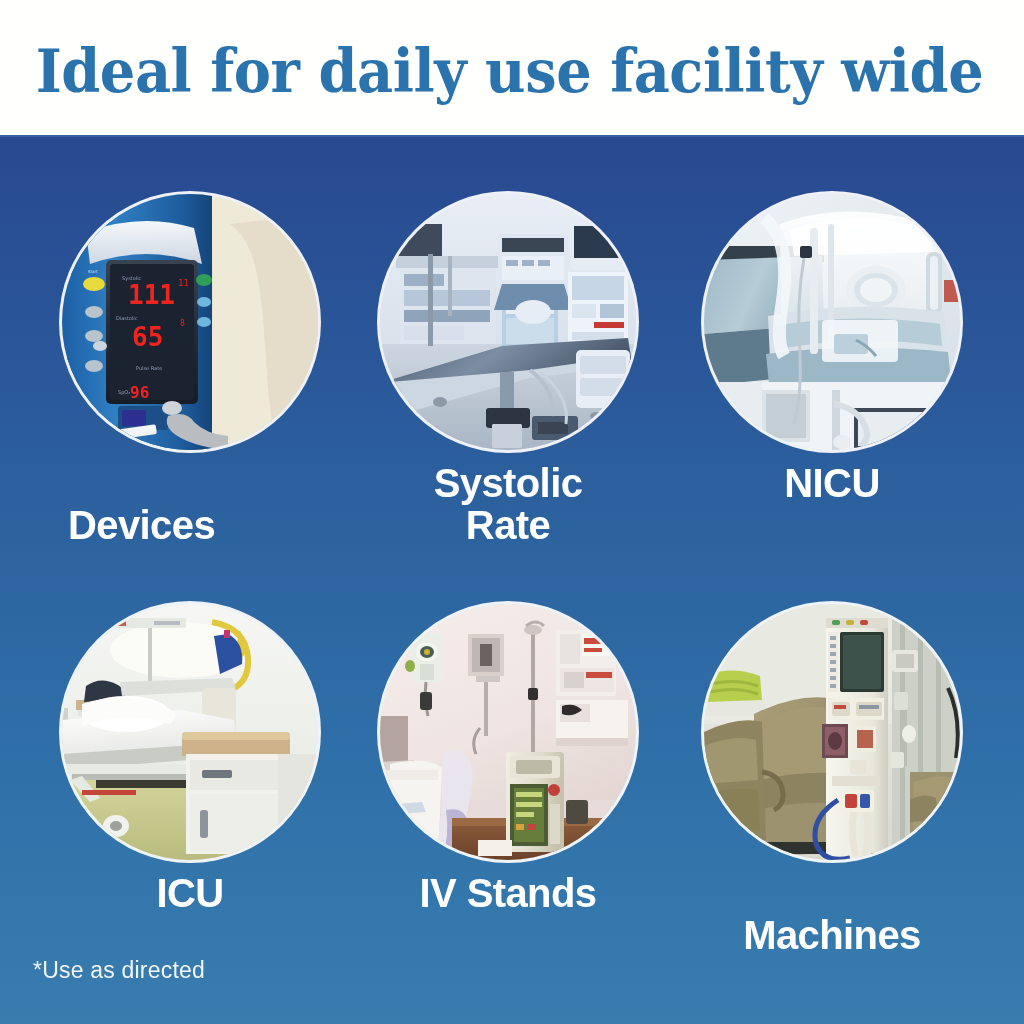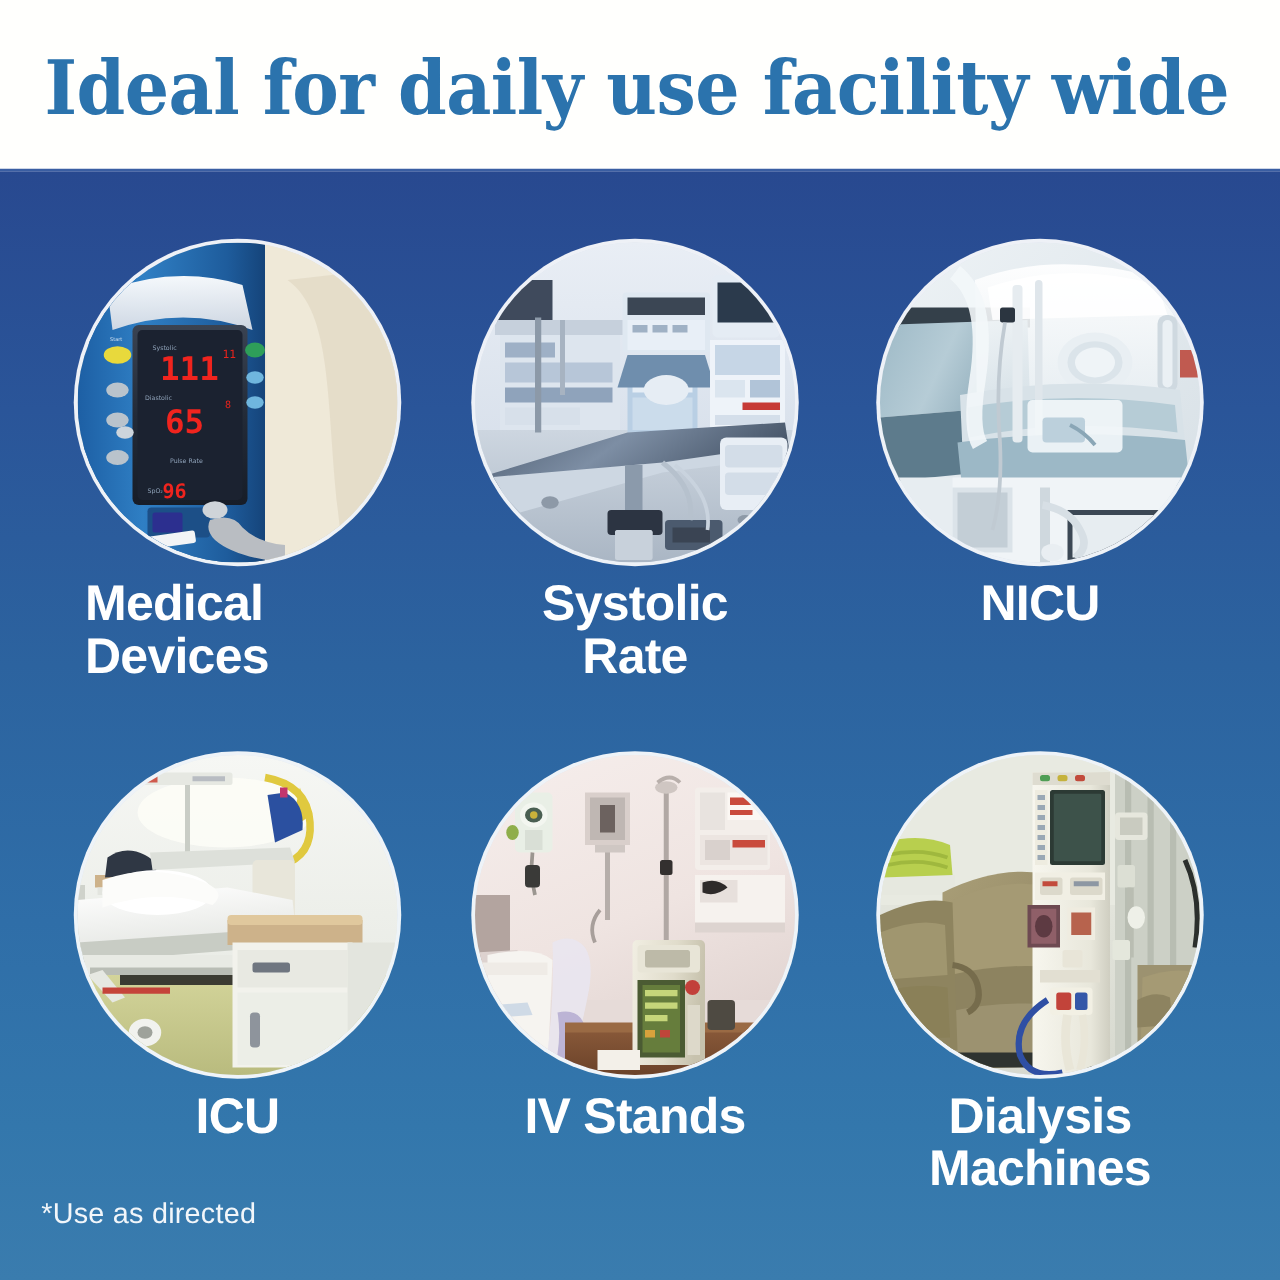--- a/index.html
+++ b/index.html
@@ -153,21 +153,21 @@
               <ellipse cx="142" cy="128" rx="7" ry="5" fill="#6fb6de"></ellipse>
               <rect x="56" y="212" width="50" height="24" rx="3" fill="#1c4f87"></rect>
               <rect x="60" y="216" width="24" height="16" rx="2" fill="#2c2f8f"></rect>
               <path d="M106 222 q18 -6 26 6 q12 12 34 14 l0 14 q-40 -4 -56 -18 q-8 -8 -4 -16 z" fill="#b9bdc2"></path>
               <ellipse cx="110" cy="214" rx="10" ry="7" fill="#cfd4d9"></ellipse>
               <rect x="52" y="236" width="42" height="10" rx="2" fill="#f2f4f6" transform="rotate(-8 52 236)"></rect>
             </svg>
           </div>
         </div>
         <div class="caption left">
-          <span>Medical</span><br>
+          <br>
           <span>Devices</span>
         </div>
       </div>
 
       <div class="cell c2">
         <div class="circle-wrap">
           <div class="circle">
             <svg viewBox="0 0 256 256" xmlns="http://www.w3.org/2000/svg" role="img">
               <defs>
                 <linearGradient id="or-wall" x1="0" y1="0" x2="0" y2="1">
@@ -525,21 +525,21 @@
               <rect x="192" y="50" width="18" height="14" fill="#c9cbc0"></rect>
               <rect x="190" y="88" width="14" height="18" rx="2" fill="#dcdfd4"></rect>
               <rect x="198" y="106" width="5" height="56" fill="#b9bdb2"></rect>
               <ellipse cx="205" cy="130" rx="7" ry="9" fill="#eef0e8"></ellipse>
               <rect x="186" y="148" width="14" height="16" rx="2" fill="#e4e7dc"></rect>
               <path d="M244 84 q14 30 8 70" stroke="#2b2f2c" stroke-width="4" fill="none"></path>
             </svg>
           </div>
         </div>
         <div class="caption">
-          <span>Dialysis</span><br>
+          <br>
           <span>Machines</span>
         </div>
       </div>
     </div>
   </div>
 
   <div class="footnote">*Use as directed</div>
 </div>
 
 </body></html>

